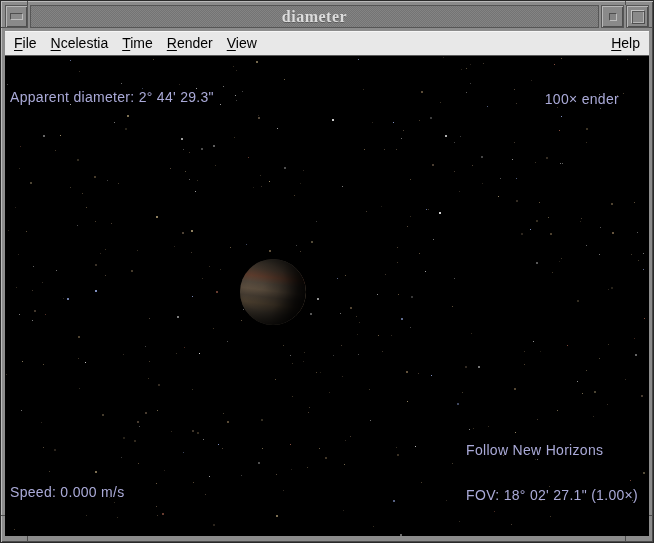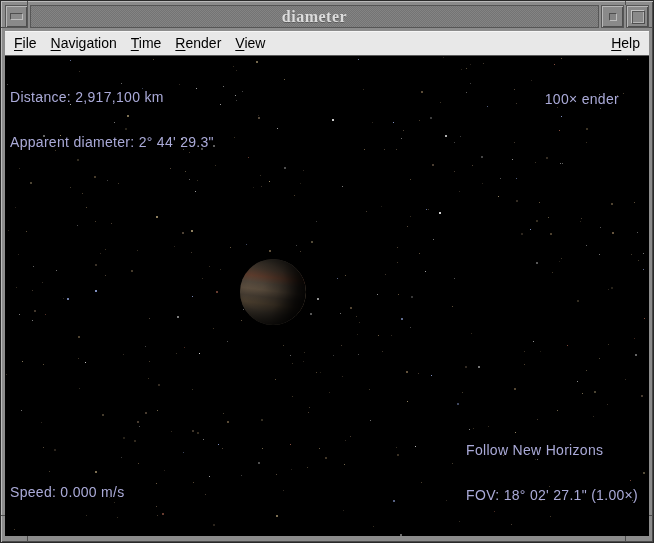--- a/index.html
+++ b/index.html
@@ -100,21 +100,21 @@
     <div class="tb-button">
       <span class="glyph-sq-small"></span>
     </div>
     <div class="tb-button">
       <span class="glyph-sq-big"></span>
     </div>
   </div>
 
   <div class="menubar">
     <div class="menu-item"><span class="mkey">F</span><span>ile</span></div>
-    <div class="menu-item"><span class="mkey">N</span><span>avigation</span></div>
+    <div class="menu-item"><span class="mkey">N</span><span>celestia</span></div>
     <div class="menu-item"><span class="mkey">T</span><span>ime</span></div>
     <div class="menu-item"><span class="mkey">R</span><span>ender</span></div>
     <div class="menu-item"><span class="mkey">V</span><span>iew</span></div>
     <div class="menu-item help"><span class="mkey">H</span><span>elp</span></div>
   </div>
 
   <div class="content">
     <div class="starfield">
         <i style="left: 80.56%; top: 64.12%; width: 1px; height: 1px; background: rgb(106, 89, 64); opacity: 0.69;"></i>
         <i style="left: 54.53%; top: 54.18%; width: 1px; height: 1px; background: rgb(87, 73, 58); opacity: 0.75;"></i>
@@ -487,21 +487,20 @@
         <i style="left: 62.31%; top: 65.66%; width: 2px; height: 2px; background: rgb(106, 89, 64); opacity: 0.92;"></i>
         <i style="left: 94.15%; top: 30.59%; width: 2px; height: 2px; background: rgb(106, 89, 64); opacity: 0.75;"></i>
       </div>
 
     <div class="planet">
       <div class="planet-bands" style="background: linear-gradient(rgb(42, 37, 32) 0%, rgb(58, 52, 44) 14%, rgb(78, 64, 52) 24%, rgb(107, 69, 51) 33%, rgb(92, 80, 67) 41%, rgb(106, 90, 72) 49%, rgb(81, 70, 58) 57%, rgb(90, 75, 56) 65%, rgb(66, 58, 48) 75%, rgb(46, 41, 34) 87%, rgb(32, 29, 25) 100%);"></div>
       <div class="planet-shade"></div>
     </div>
 
     <div class="hud hud-selection">
-      <div>Distance: 2,917,100 km</div>
       <div>Apparent diameter: 2° 44' 29.3"</div>
     </div>
 
     <div class="hud hud-time">
       <div>100× ender</div>
     </div>
 
     <div class="hud hud-speed">
       <div>Speed: 0.000 m/s</div>
     </div>

